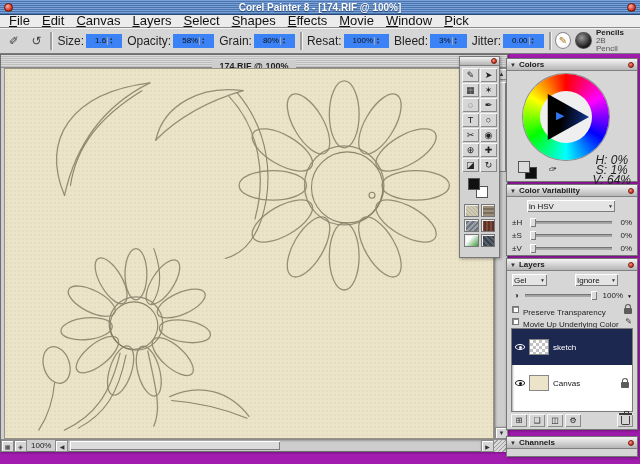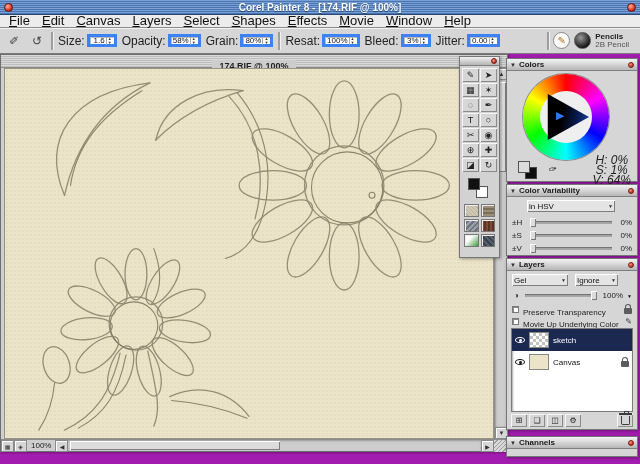--- a/index.html
+++ b/index.html
@@ -23,21 +23,21 @@
   .menu-item::first-letter{text-decoration:underline;}
 
   
   .propbar{position:absolute;left:0;top:28px;width:640px;height:26px;background:#d6d6d6;
     border-bottom:1px solid #7d7d7d;box-shadow:inset 0 1px 0 #f4f4f4;
     display:flex;align-items:center;padding:0 5px;gap:5px;}
   .pb-icon{width:18px;height:18px;display:flex;align-items:center;justify-content:center;
     font-size:12px;color:#444;}
   .pgroup{display:flex;align-items:center;gap:2px;}
   .plabel{font-size:12px;color:#222;}
-  .fbox{height:13px;min-width:30px;background:#fff;border:3px solid #3b82f6;
+  .fbox{height:13px;min-width:30px;background:#fff;border:7px solid #3b82f6;
     box-shadow:inset 1px 1px 0 #bbb;display:flex;align-items:center;padding:0 1px 0 2px;}
   .fval{font-size:8px;flex:1;text-align:right;padding-right:1px;}
   .stepper{width:7px;display:flex;flex-direction:column;align-items:center;
     font-size:4px;line-height:4px;color:#333;border-left:1px solid #aaa;}
   .psep{width:2px;height:18px;background:#9e9e9e;box-shadow:1px 0 0 #f2f2f2;}
   .brush-sel{margin-left:auto;display:flex;align-items:center;gap:4px;padding-right:6px;}
   .bcirc1{width:17px;height:17px;border-radius:50%;border:1px solid #8a8a8a;
     background:radial-gradient(circle at 35% 30%,#fff 55%,#e3e3e3);
     display:flex;align-items:center;justify-content:center;font-size:10px;color:#a8781c;}
   .bcirc2{width:17px;height:17px;border-radius:50%;border:1px solid #555;
@@ -145,21 +145,21 @@
   
   .chkrow{position:absolute;left:5px;right:5px;height:11px;display:flex;align-items:center;gap:4px;}
   .chk{width:7px;height:7px;background:#fff;box-shadow:inset 1px 1px 0 #8a8a8a,inset -1px -1px 0 #fff;
     border:1px solid #777;}
   .chklabel{font-size:8px;color:#222;flex:1;margin-top:6px;}
   .lock{position:relative;width:8px;height:6px;background:#5c5c5c;border-radius:1px;margin-top:3px;}
   .lock::before{content:"";position:absolute;left:1px;top:-4px;width:4px;height:4px;
     border:1px solid #5c5c5c;border-bottom:none;border-radius:3px 3px 0 0;}
   .layerlist{position:absolute;left:4px;right:4px;top:57px;height:84px;background:#fff;
     border:1px solid #7c7c7c;box-shadow:inset 1px 1px 2px #aaa;overflow:hidden;}
-  .lrow{height:22px;display:flex;align-items:center;gap:4px;padding:0 3px;}
+  .lrow{height:36px;display:flex;align-items:center;gap:4px;padding:0 3px;}
   .lrow.sel{background:#1d2850;color:#fff;}
   .eye{width:10px;height:6px;border:1px solid currentColor;border-radius:50%;position:relative;flex:none;}
   .eye::before{content:"";position:absolute;left:3px;top:1px;width:3px;height:3px;
     background:currentColor;border-radius:50%;}
   .lthumb{width:20px;height:16px;border:1px solid #888;flex:none;}
   .lthumb.checker{background:repeating-conic-gradient(#c2c2c2 0 25%,#fff 0 50%);background-size:6px 6px;}
   .lthumb.canvasbg{background:#ece4c9;}
   .lname{font-size:8px;flex:1;}
   .layer-btns{position:absolute;left:4px;right:4px;bottom:3px;height:14px;display:flex;
     align-items:center;gap:2px;}
@@ -189,21 +189,21 @@
   <div class="menubar">
     <span class="menu-item">File</span>
     <span class="menu-item">Edit</span>
     <span class="menu-item">Canvas</span>
     <span class="menu-item">Layers</span>
     <span class="menu-item">Select</span>
     <span class="menu-item">Shapes</span>
     <span class="menu-item">Effects</span>
     <span class="menu-item">Movie</span>
     <span class="menu-item">Window</span>
-    <span class="menu-item">Help</span>
+    <span class="menu-item">Pick</span>
   </div>
 
   <div class="propbar">
     <span class="pb-icon">✐</span>
     <span class="pb-icon">↺</span>
     <span class="psep"></span>
 
     <span class="pgroup">
       <span class="plabel">Size:</span>
       <span class="fbox">
@@ -452,21 +452,21 @@
     </div>
   </div>
 
   <div class="palette" style="top:258px;height:172px;">
     <div class="phead">
       <span class="tri">▼</span>
       <span class="ptitle">Layers</span>
       <div class="mini-dot"></div>
     </div>
     <div class="pbody" style="height:159px;">
-      <div class="dd" style="position:absolute;left:5px;top:3px;width:56px;">
+      <div class="dd" style="position:absolute;left:5px;top:3px;width:35px;">
         <span>Gel</span>
         <span class="arr">▼</span>
       </div>
       <div class="dd" style="position:absolute;left:68px;top:3px;width:43px;">
         <span>Ignore</span>
         <span class="arr">▼</span>
       </div>
       <div class="slrow" style="top:19px;">
         <span class="opac-icon">◑</span>
         <span class="track">

